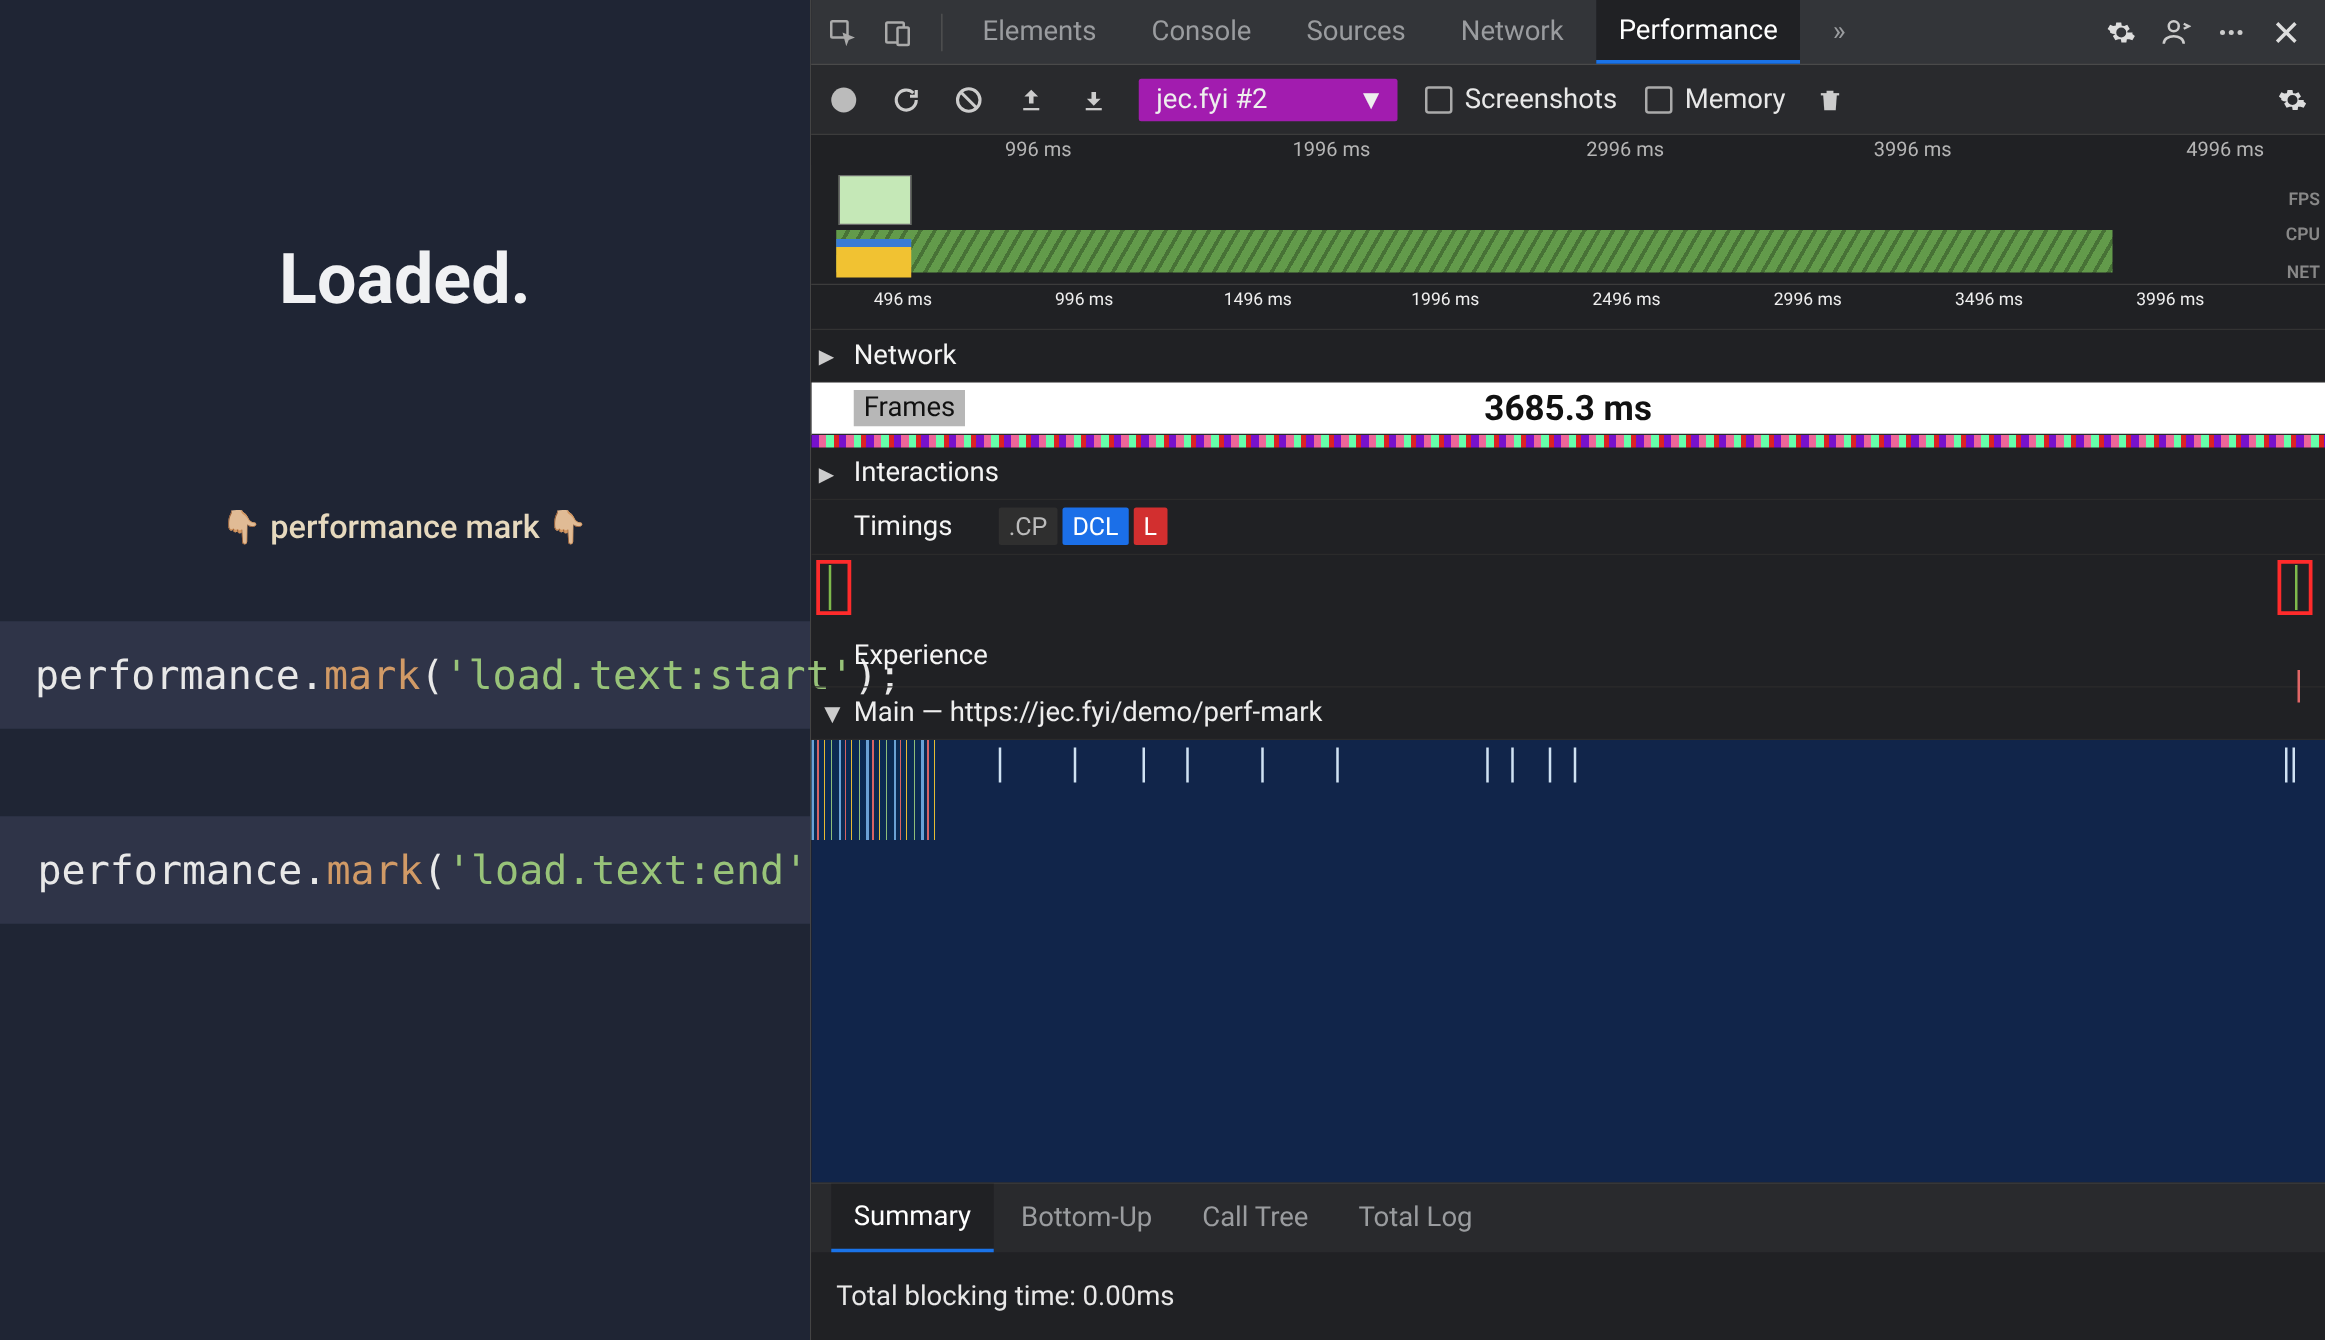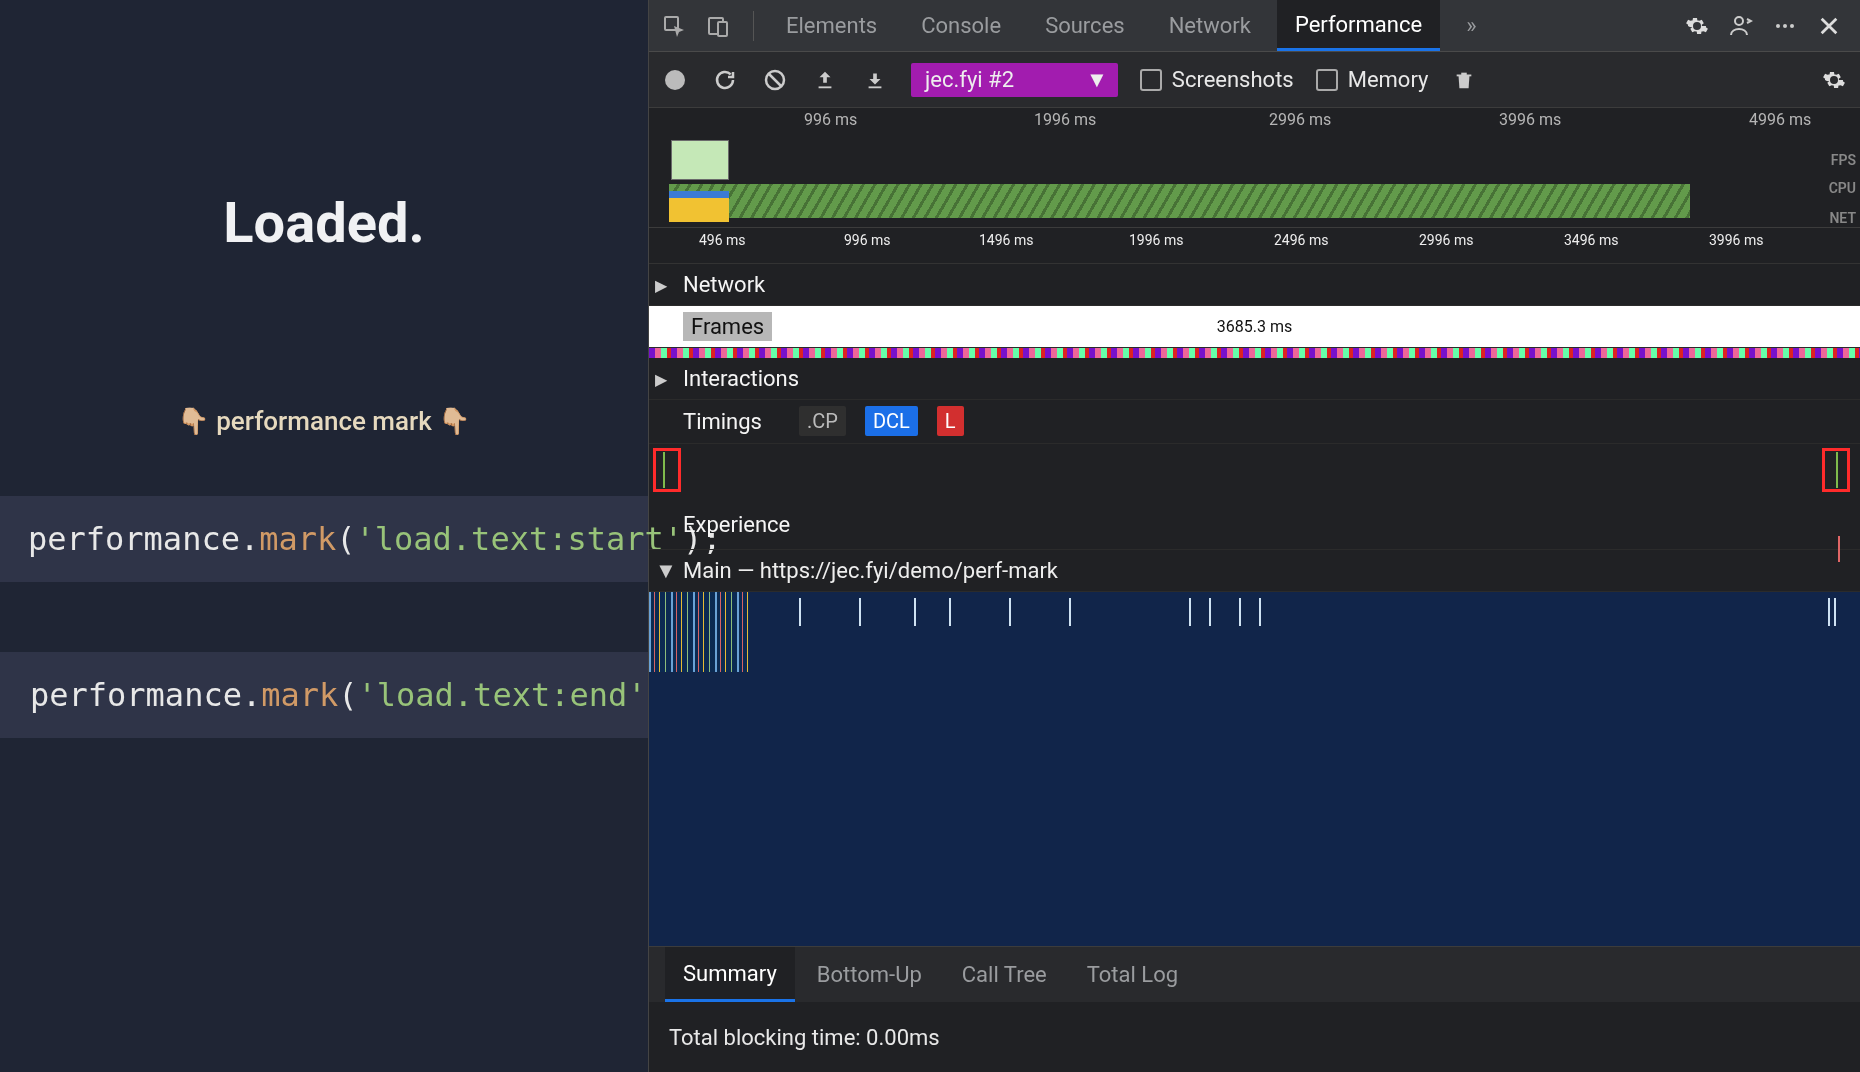--- a/index.html
+++ b/index.html
@@ -204,25 +204,26 @@
   }
   .frames-track .framelabel {
     color: #111; background: #b7b7b7; padding: 1px 8px;
     position: absolute; left: 34px; top: 6px; bottom: 6px;
     display: flex; align-items: center;
     font-size: 22px;
   }
   .frames-track .framevalue {
     position:absolute; left:50%; transform:translateX(-50%);
     color:#111;
-    font-size: 16px;
+    font-size: 28px;
+    font-weight: bold;
   }
   .timings-badges {
     position: absolute; left: 150px; top: 6px;
-    display: flex; gap: 19px;
+    display: flex; gap: 4px;
   }
   .badge { padding: 0 8px; color:#fff; font-size:20px; height:30px; display:flex; align-items:center; border-radius:2px;}
   .badge.cp { background:#2f2f2f; color:#bbb; }
   .badge.dcl { background:#1b6fe8; }
   .badge.l { background:#d22f2f; }
   .redbox {
     position: absolute;
     border: 3px solid #ff2b2b;
     background: transparent;
   }

